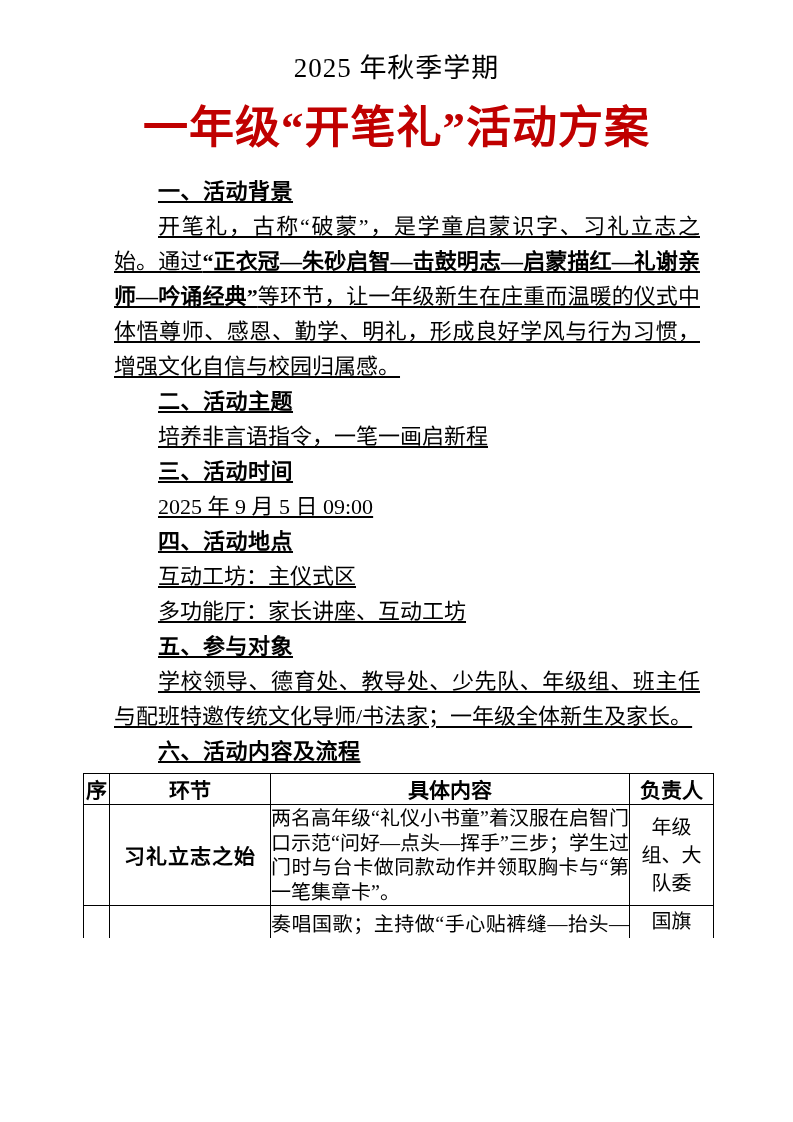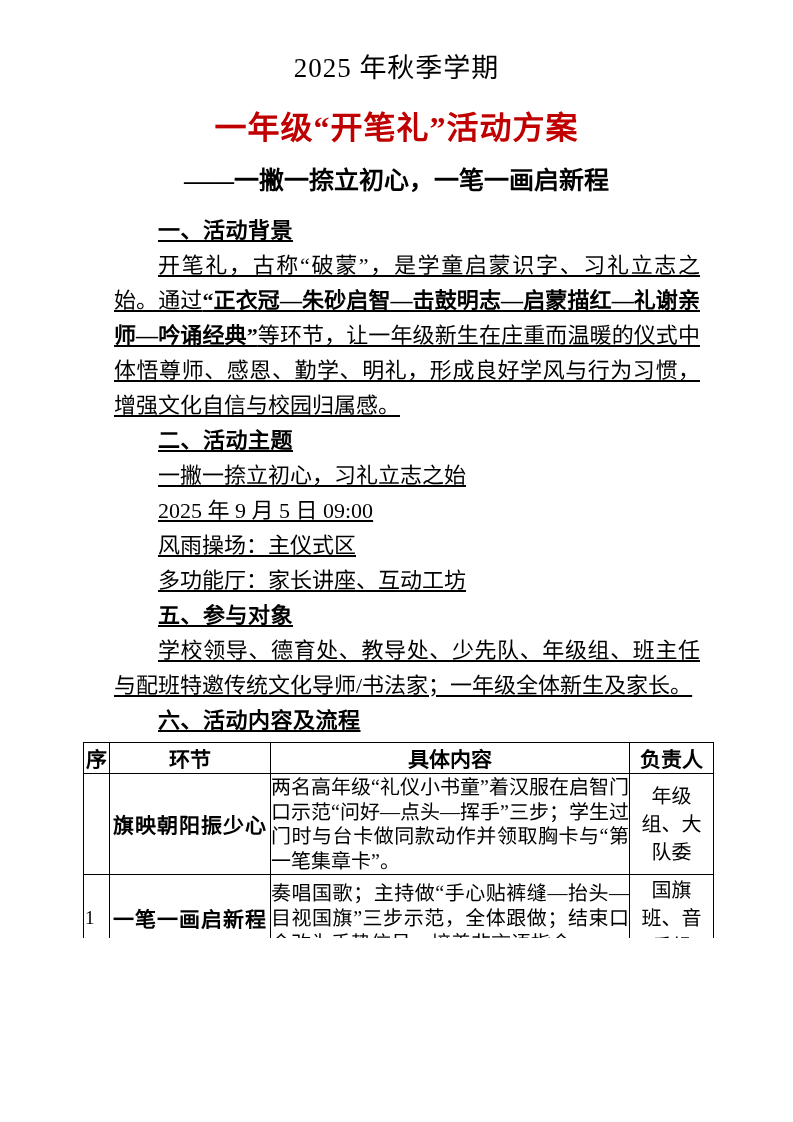--- a/index.html
+++ b/index.html
@@ -20,21 +20,21 @@
   .term {
     margin-top: 52px;
     text-align: center;
     font-size: 27px;
     line-height: 32px;
     letter-spacing: 1px;
   }
   .main-title {
     margin-top: 15px;
     text-align: center;
-    font-size: 32px;
+    font-size: 45px;
     line-height: 58px;
     font-weight: bold;
     color: #c00000;
     letter-spacing: 1px;
   }
   .subtitle {
     margin-top: 9px;
     text-align: center;
     font-size: 25px;
     line-height: 30px;
@@ -118,33 +118,34 @@
 </style>
 </head>
 <body>
 
 <div class="page">
 
   <div class="term">2025 年秋季学期</div>
 
   <div class="main-title">一年级“开笔礼”活动方案</div>
 
-  <div class="subtitle">——一撇一捺立初心，一笔一画启新程</div>
 
   <div class="content">
 
     <p class="sec-heading">一、活动背景</p>
     <p><span>开笔礼，古称“破蒙”，是学童启蒙识字、习礼立志之始。通过</span><b>“正衣冠—朱砂启智—击鼓明志—启蒙描红—礼谢亲师—吟诵经典”</b><span>等环节，让一年级新生在庄重而温暖的仪式中体悟尊师、感恩、勤学、明礼，形成良好学风与行为习惯，增强文化自信与校园归属感。</span></p>
 
     <p class="sec-heading">二、活动主题</p>
-    <p>一撇一捺立初心，习礼立志之始</p>
+    <p>培养非言语指令，一笔一画启新程</p>
 
+    <p class="sec-heading">三、活动时间</p>
     <p>2025 年 9 月 5 日 09:00</p>
 
-    <p>风雨操场：主仪式区</p>
+    <p class="sec-heading">四、活动地点</p>
+    <p>互动工坊：主仪式区</p>
     <p>多功能厅：家长讲座、互动工坊</p>
 
     <p class="sec-heading">五、参与对象</p>
     <p>学校领导、德育处、教导处、少先队、年级组、班主任与配班特邀传统文化导师/书法家；一年级全体新生及家长。</p>
 
     <p class="sec-heading">六、活动内容及流程</p>
 
   </div>
 
   <table class="flow-table">
@@ -156,21 +157,21 @@
     </colgroup>
     <tbody>
         <tr>
       <th>序</th>
       <th>环节</th>
       <th>具体内容</th>
       <th>负责人</th>
     </tr>
     <tr class="row-1">
       <td class="cell-seq"></td>
-      <td class="cell-stage">旗映朝阳振少心</td>
+      <td class="cell-stage">习礼立志之始</td>
       <td class="cell-content">两名高年级“礼仪小书童”着汉服在启智门口示范“问好—点头—挥手”三步；学生过门时与台卡做同款动作并领取胸卡与“第一笔集章卡”。</td>
       <td class="cell-owner">年级组、大队委</td>
     </tr>
     <tr class="row-2">
       <td class="cell-seq">1</td>
       <td class="cell-stage">一笔一画启新程</td>
       <td class="cell-content">奏唱国歌；主持做“手心贴裤缝—抬头—目视国旗”三步示范，全体跟做；结束口令改为手势信号，培养非言语指令</td>
       <td class="cell-owner">国旗班、音乐组</td>
     </tr>
   </tbody>

